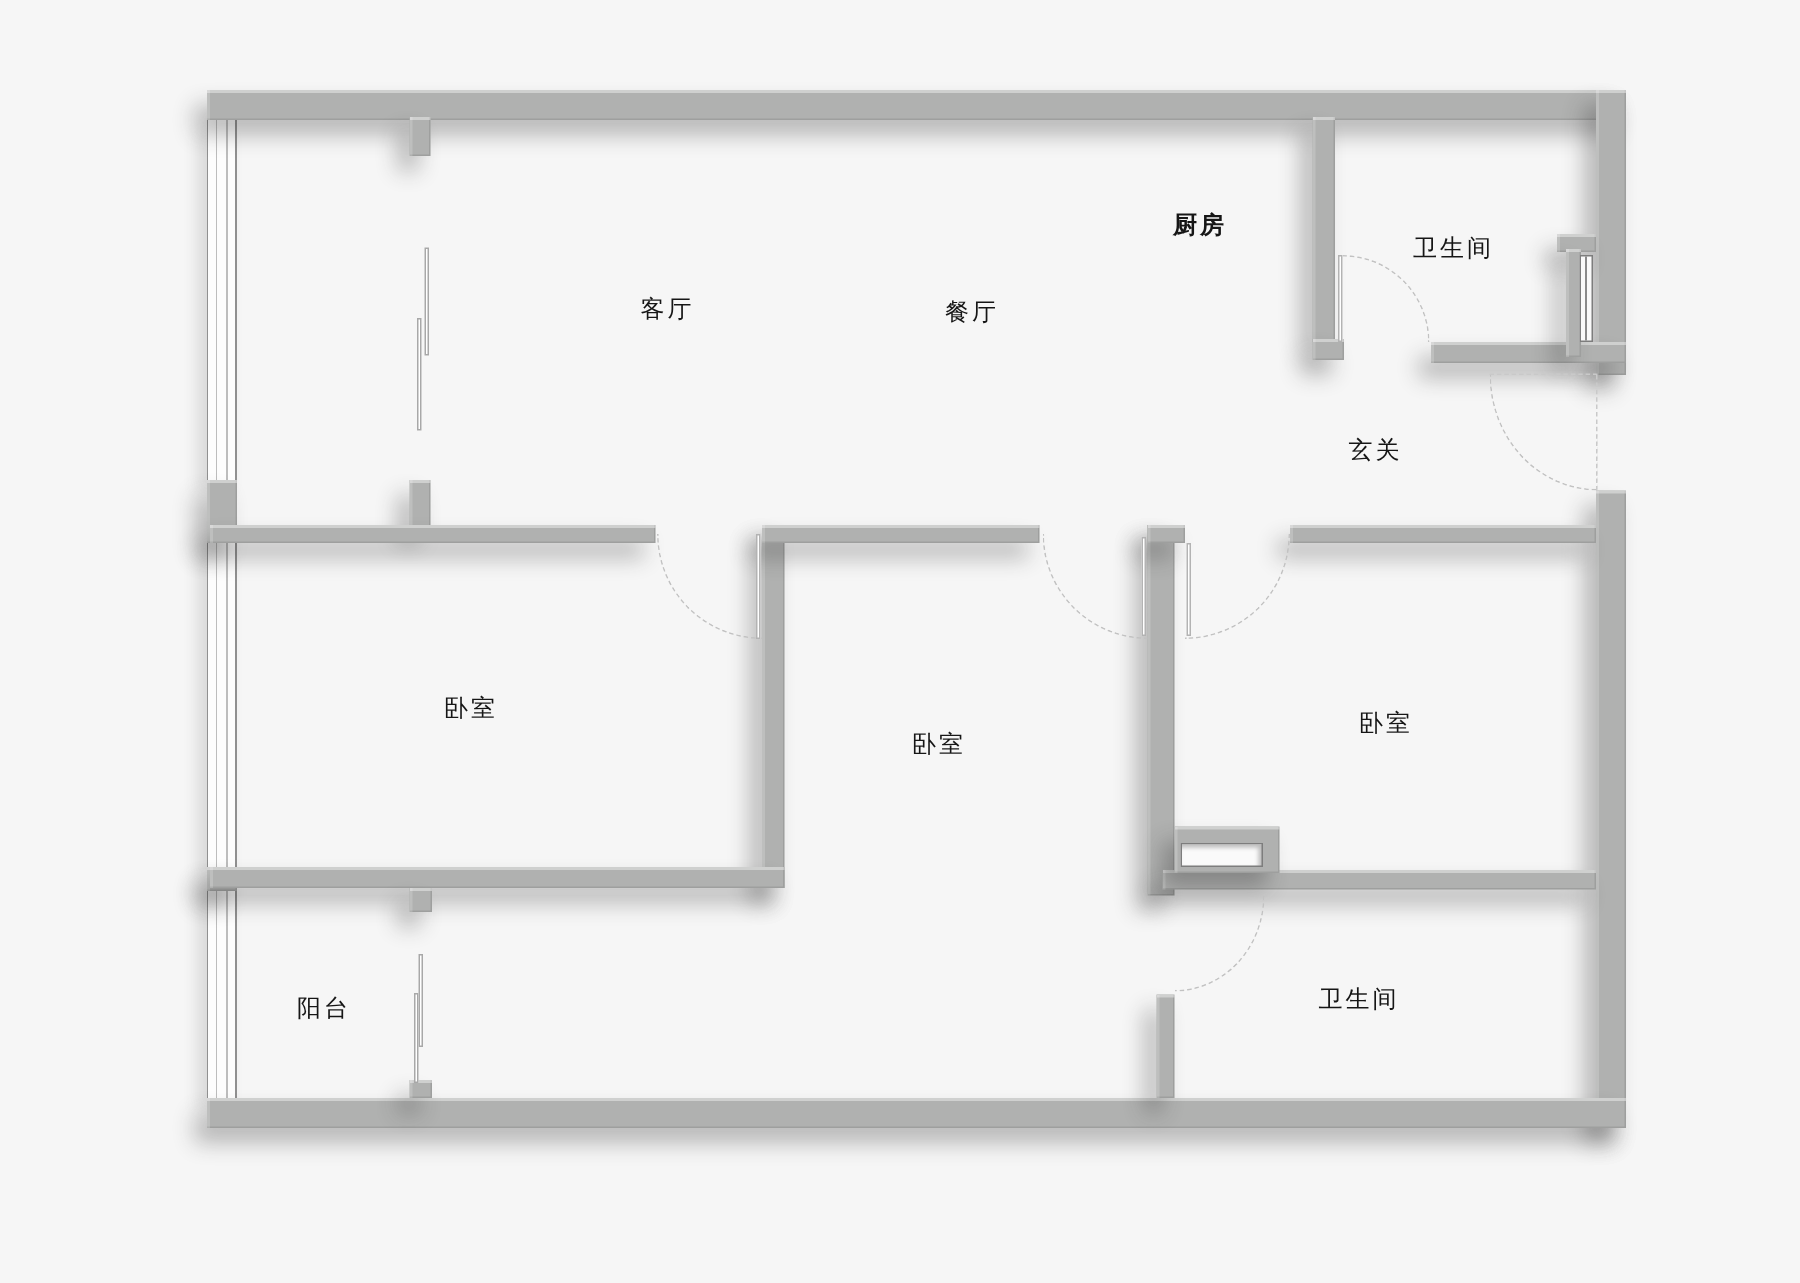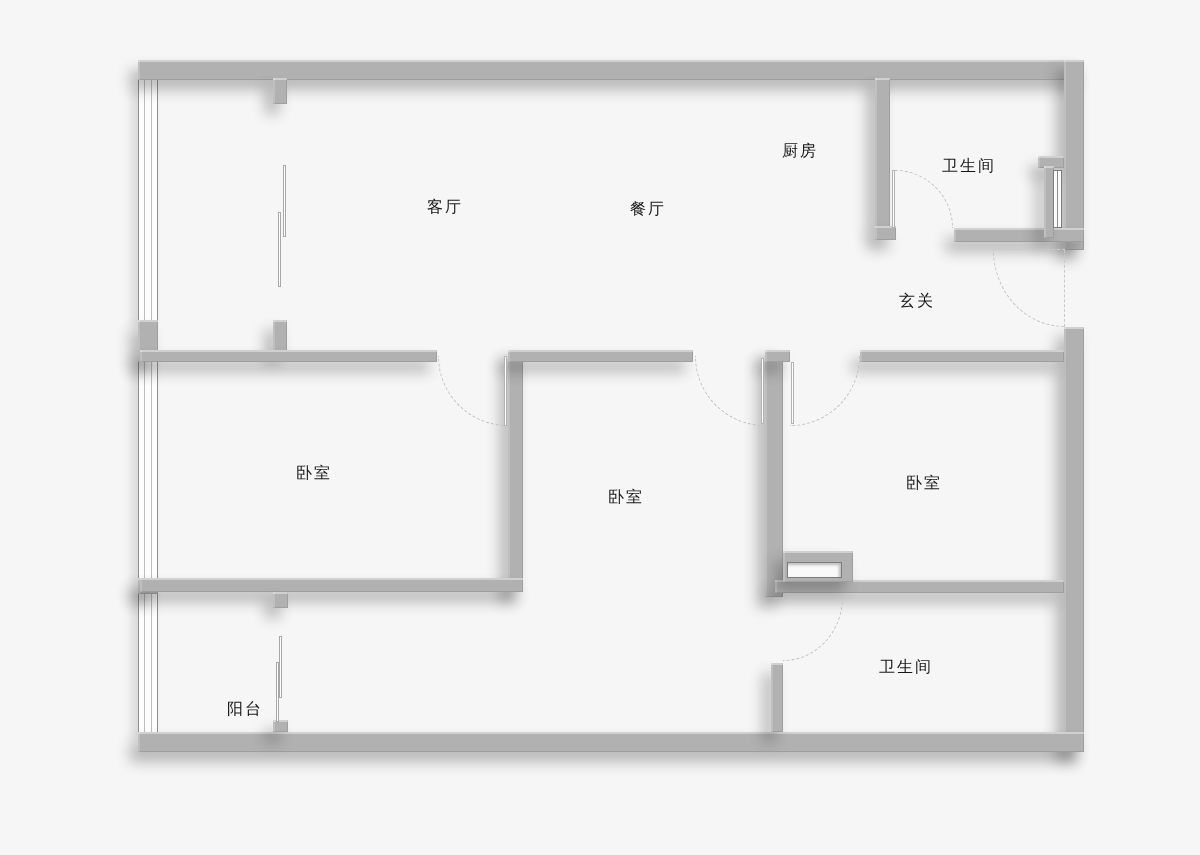--- a/index.html
+++ b/index.html
@@ -129,21 +129,21 @@
     <div class="arc br" style="left: 783px; top: 597px; width: 60px; height: 64px;"></div>
     <div class="arc bl" style="left: 993px; top: 250px; width: 72px; height: 77px;"></div>
     <div class="dash-h" style="left: 993px; top: 249px; width: 72px;"></div>
     <div class="dash-v" style="left: 1064px; top: 250px; height: 77px;"></div>
     <div class="leaf" style="left: 504px; top: 356px; width: 3px; height: 70px;"></div>
     <div class="leaf" style="left: 761px; top: 358px; width: 3px; height: 66px;"></div>
     <div class="leaf" style="left: 791px; top: 362px; width: 3px; height: 62px;"></div>
     <div class="leaf" style="left: 892px; top: 170px; width: 3px; height: 58px;"></div>
     <div class="room-label" style="left: 445px; top: 207px;">客厅</div>
     <div class="room-label" style="left: 648px; top: 209px;">餐厅</div>
-    <div class="room-label" style="left: 800px; top: 151px;">厨房</div>
+    <div class="room-label" style="left: 800px; top: 151px; font-weight: bold;">厨房</div>
     <div class="room-label" style="left: 969px; top: 166px;">卫生间</div>
     <div class="room-label" style="left: 917px; top: 301px;">玄关</div>
     <div class="room-label" style="left: 314px; top: 473px;">卧室</div>
     <div class="room-label" style="left: 626px; top: 497px;">卧室</div>
     <div class="room-label" style="left: 924px; top: 483px;">卧室</div>
-    <div class="room-label" style="left: 216px; top: 709px; margin-left: 29px;">阳台</div>
+    <div class="room-label" style="left: 216px; top: 673px;">阳台</div>
     <div class="room-label" style="left: 906px; top: 667px;">卫生间</div>
   </div>
 
 </body></html>

